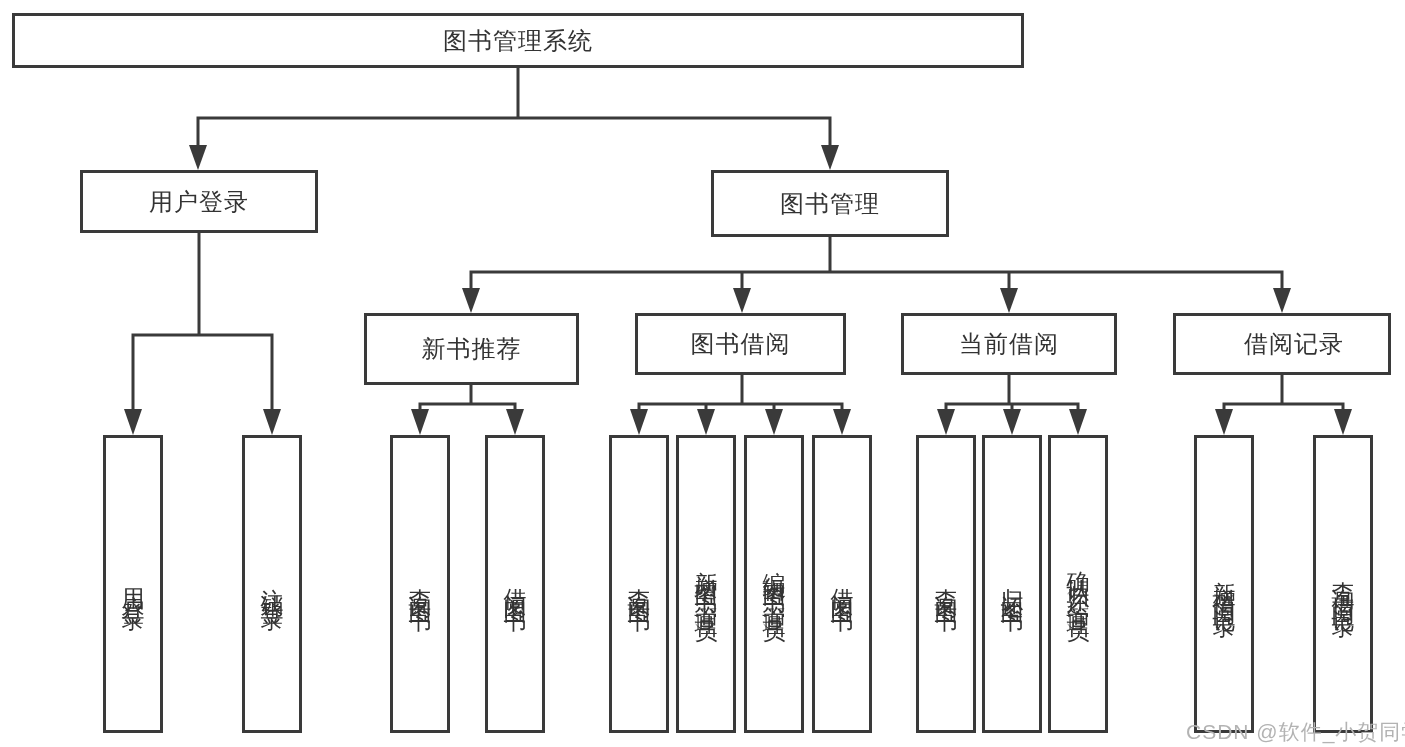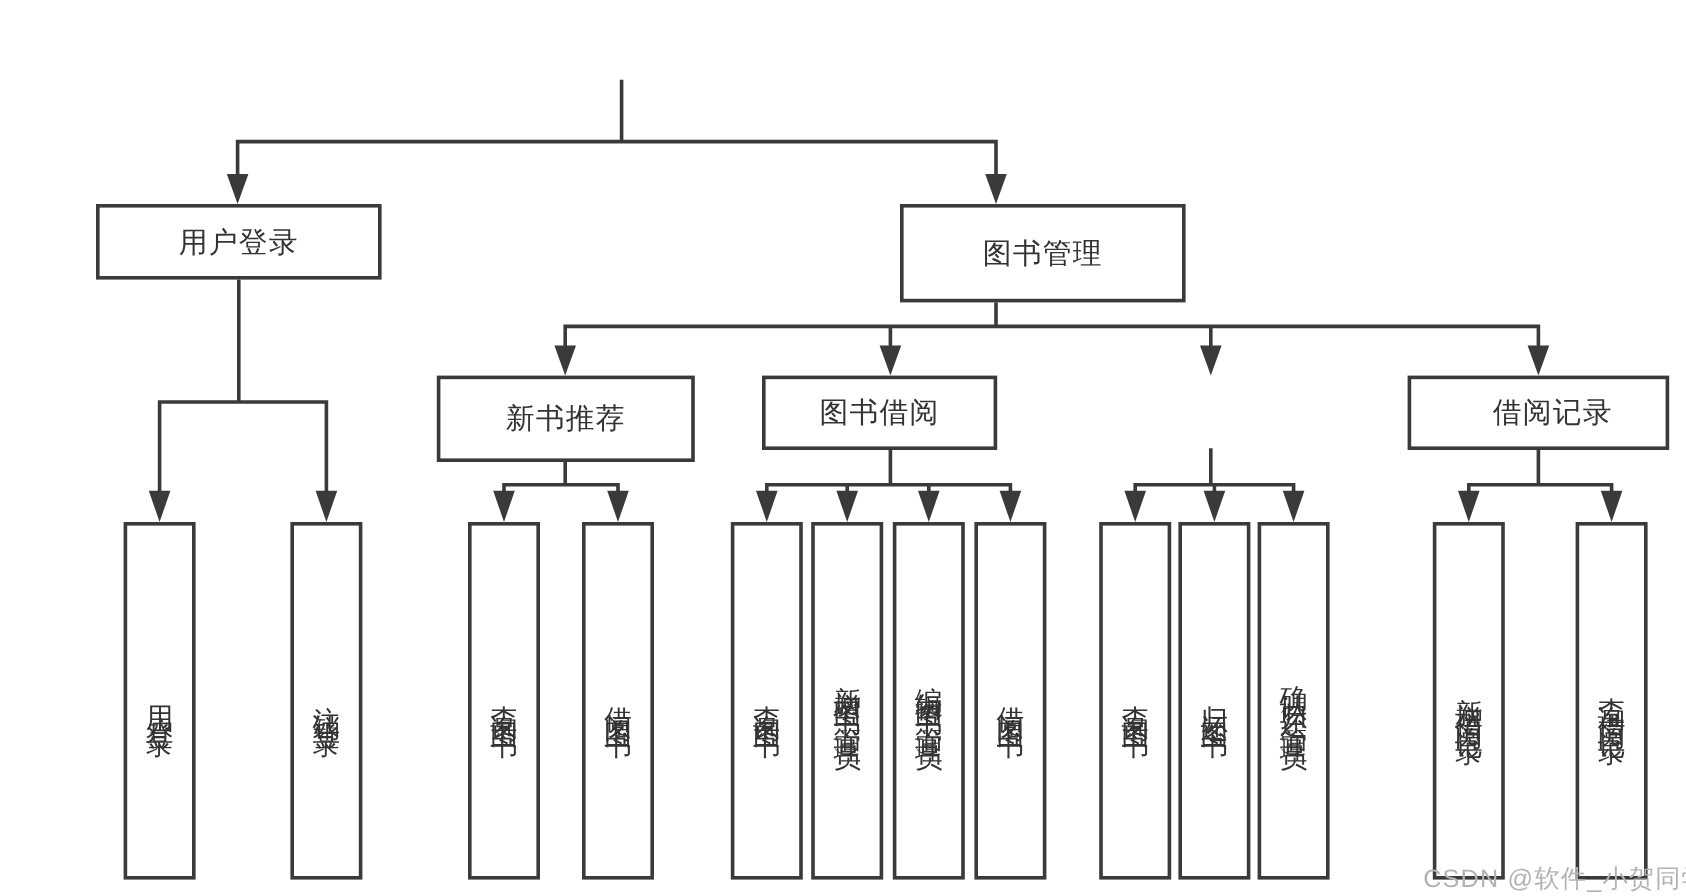--- a/index.html
+++ b/index.html
@@ -74,33 +74,39 @@
       <polygon points="765,409 783,409 774,435"></polygon>
       <polygon points="833,409 851,409 842,435"></polygon>
       <polygon points="937,409 955,409 946,435"></polygon>
       <polygon points="1003,409 1021,409 1012,435"></polygon>
       <polygon points="1069,409 1087,409 1078,435"></polygon>
       <polygon points="1215,409 1233,409 1224,435"></polygon>
       <polygon points="1334,409 1352,409 1343,435"></polygon>
     </g>
   </svg>
 
+  <div class="node hbox" style="left:12px; top:13px; width:1012px; height:55px;">
+    <span>图书管理系统</span>
+  </div>
 
   <div class="node hbox" style="left:80px; top:170px; width:238px; height:63px;">
     <span>用户登录</span>
   </div>
-  <div class="node hbox" style="left:711px; top:170px; width:238px; height:82px;margin-left:39px;">
+  <div class="node hbox" style="left:711px; top:170px; width:238px; height:67px;">
     <span>图书管理</span>
   </div>
 
   <div class="node hbox" style="left:364px; top:313px; width:215px; height:72px;">
     <span>新书推荐</span>
   </div>
-  <div class="node hbox" style="left:635px; top:313px; width:196px; height:62px;">
+  <div class="node hbox" style="left:635px; top:313px; width:211px; height:62px;">
     <span>图书借阅</span>
+  </div>
+  <div class="node hbox" style="left:901px; top:313px; width:216px; height:62px;">
+    <span>当前借阅</span>
   </div>
   <div class="node hbox" style="left:1173px; top:313px; width:218px; height:62px;padding-left:24px;">
     <span>借阅记录</span>
   </div>
 
   <div class="node vbox" style="left:103px; top:435px; width:60px; height:298px;">
     <span class="vtext">用户登录</span>
   </div>
   <div class="node vbox" style="left:242px; top:435px; width:60px; height:298px;">
     <span class="vtext">注销登录</span>

